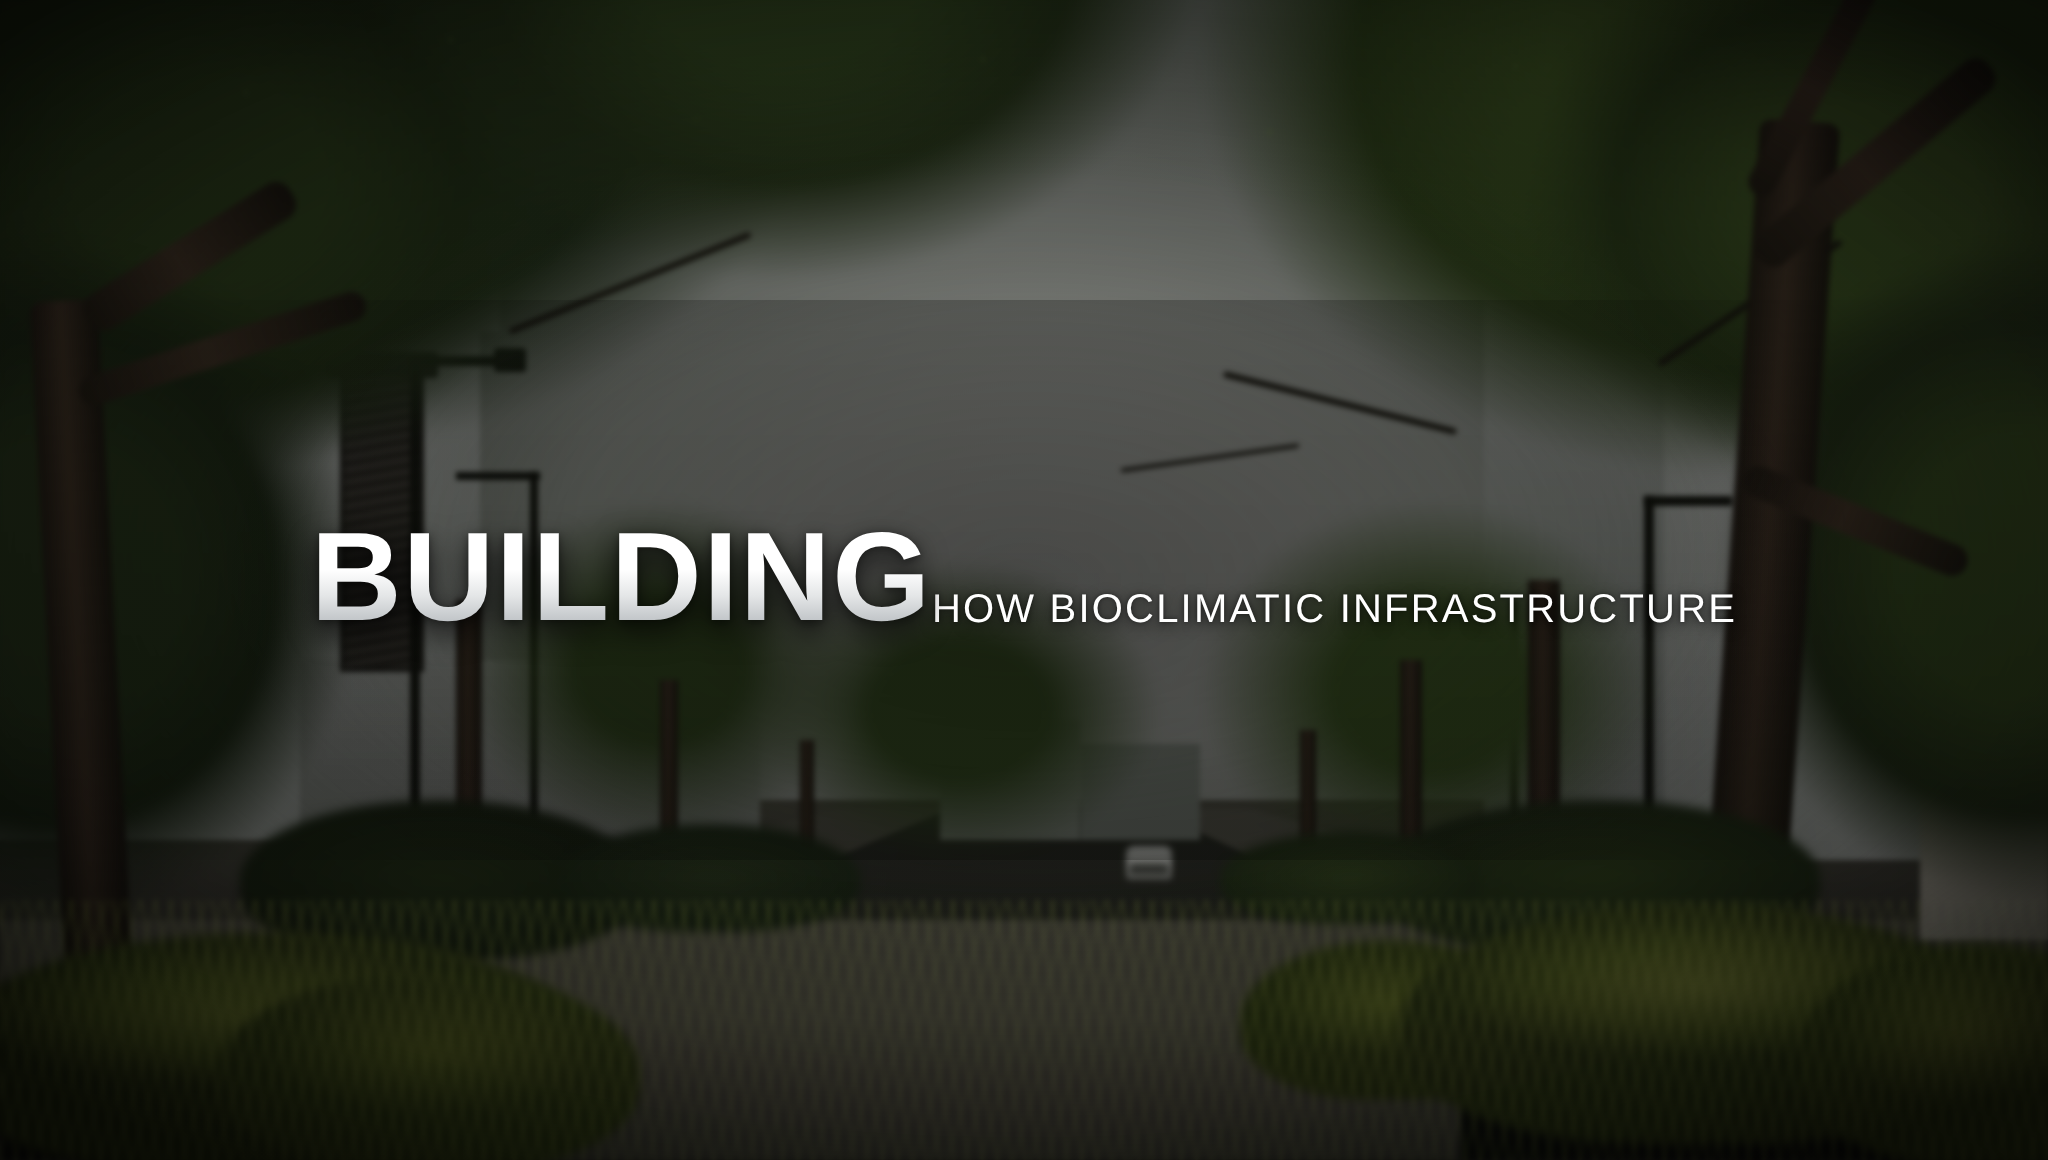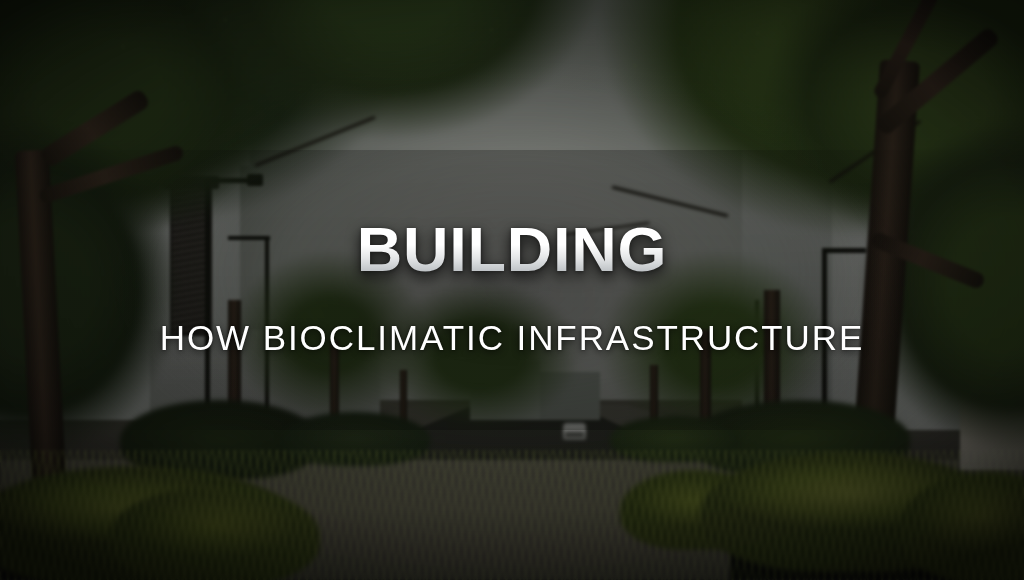--- a/index.html
+++ b/index.html
@@ -281,21 +281,21 @@
     background:radial-gradient(ellipse 72% 64% at 50% 46%, rgba(0,0,0,0) 30%, rgba(0,0,0,.38) 72%, rgba(0,0,0,.74) 100%);
   }
   .overlay-center {
     position:absolute; left:0; top:150px; width:1024px; height:280px;
     background:radial-gradient(ellipse 52% 100% at 50% 50%, rgba(0,0,0,.40) 0%, rgba(0,0,0,.22) 55%, rgba(0,0,0,0) 100%);
   }
 
   
   .content {
     position:absolute; inset:0;
-    display:flex; flex-direction:column;
+    display:flex; flex-direction:row;
     align-items:center; justify-content:center;
     text-align:center;
   }
 
   .headline {
     font-weight:900;
     letter-spacing:.012em;
     line-height:1.04;
     text-transform:uppercase;
     background:linear-gradient(180deg,#ffffff 0%, #ffffff 42%, #e4e6e7 62%, #b4b9bd 88%, #a6abb0 100%);
@@ -304,21 +304,21 @@
     color:transparent;
     -webkit-text-fill-color:transparent;
     filter:drop-shadow(0 5px 7px rgba(0,0,0,.62)) drop-shadow(0 1px 2px rgba(0,0,0,.5));
   }
   .hl-1 { font-size:63px; }
   .hl-2 { font-size:63px; margin-top:2px; }
 
   .subtitle {
     margin-top:30px;
     font-weight:300;
-    font-size:35px;
+    font-size:20px;
     line-height:1.42;
     letter-spacing:.055em;
     color:#ffffff;
     text-transform:uppercase;
     text-shadow:0 2px 7px rgba(0,0,0,.72), 0 0 2px rgba(0,0,0,.45);
   }
   .sub-line { display:block; }
 </style>
 </head>
 <body>

